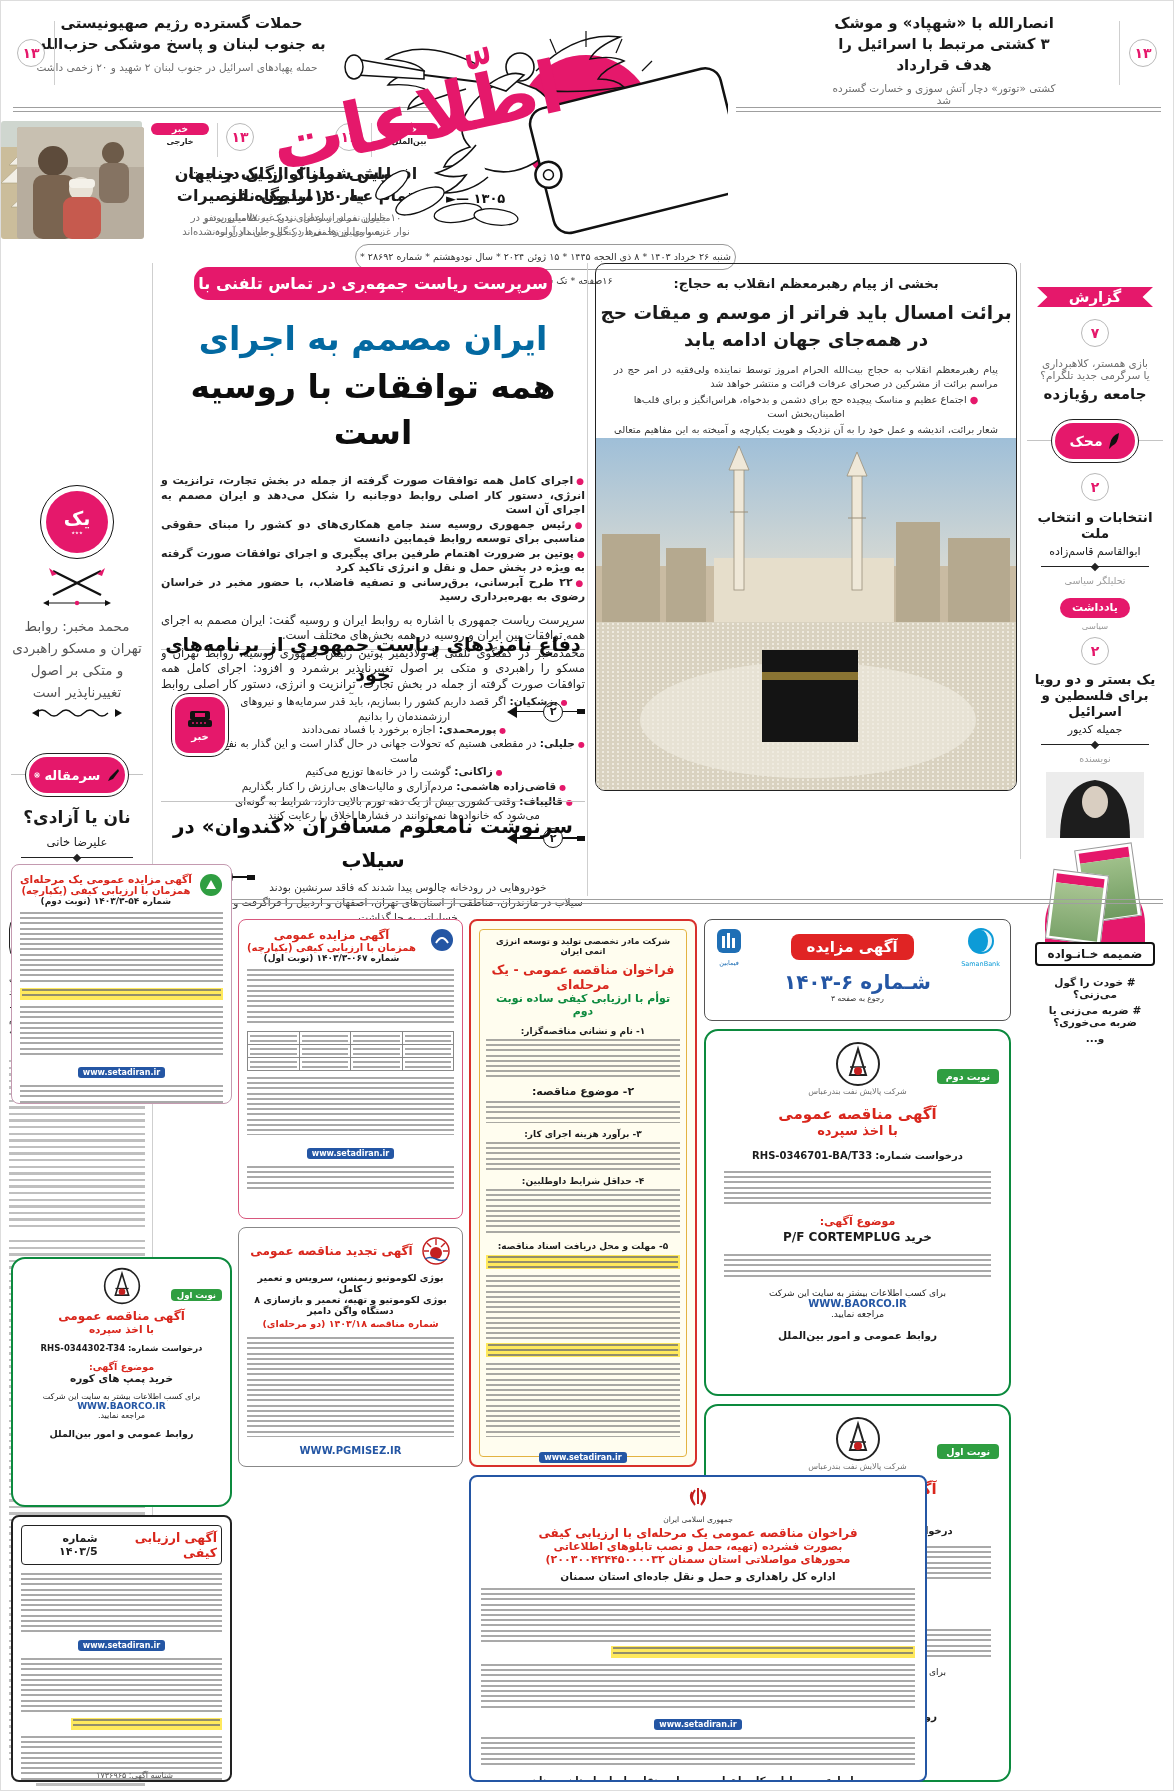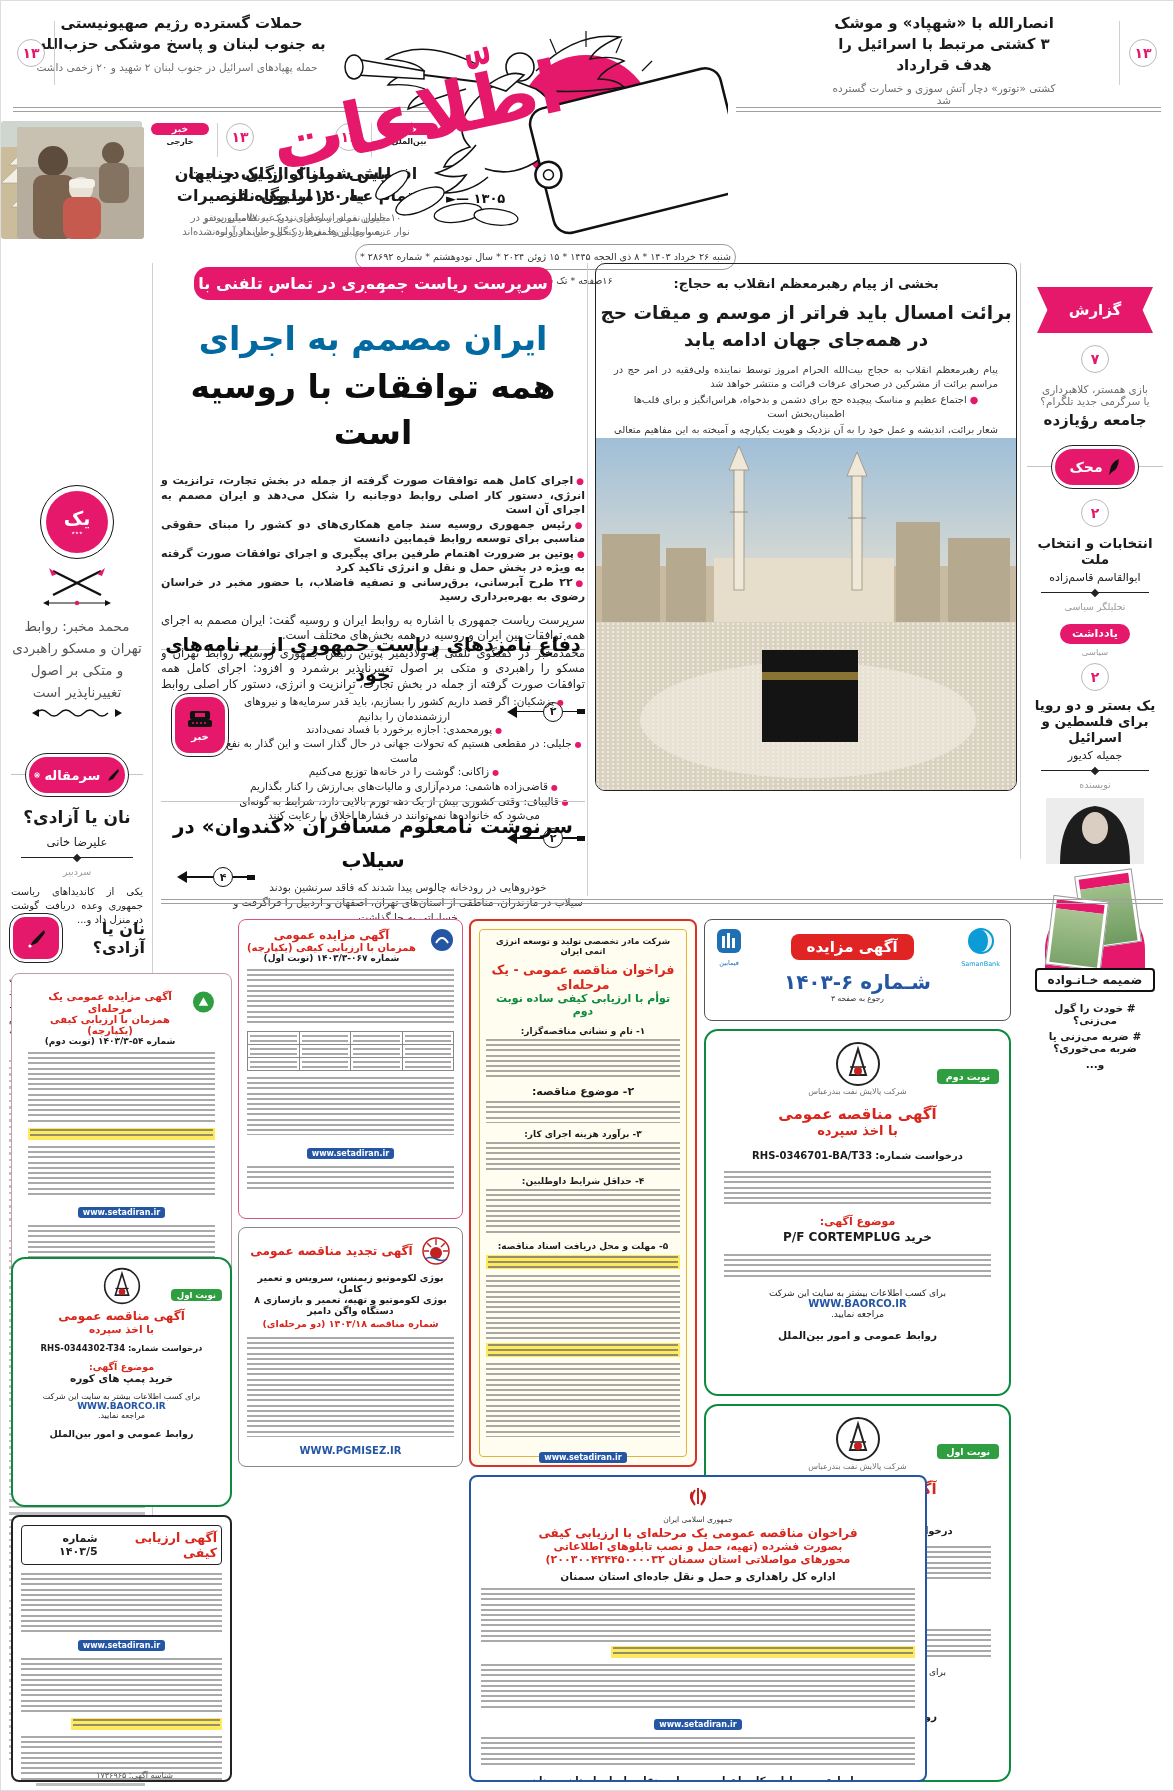--- a/index.html
+++ b/index.html
@@ -39,21 +39,21 @@
   .tl.s{background-image:repeating-linear-gradient(to bottom,#707070 0,#707070 2px,transparent 2px,transparent 5.2px);opacity:.6}
   .hlbar{background:#ffe95c;padding:1px 2px}
   .hlbar .tl{opacity:.75}
   .linkpill{background:#2456a4;color:#fff;border-radius:3px;font-size:8px;padding:1px 5px;display:inline-block;font-weight:bold}
   .tag-green{background:#2f9e41;color:#fff;font-size:9.5px;font-weight:bold;border-radius:4px;padding:2px 9px}
   
   .lbul{font-size:11px;line-height:14.5px;font-weight:bold;color:#222}
   .lbul .d{color:#e5186b;font-size:9px;margin-left:3px}
   .cbul{font-size:10.5px;line-height:12.8px;color:#222}
   .cbul .d{color:#e5186b;font-size:8px;margin-left:3px}
-  .cbul .nm{font-weight:normal}
+  .cbul .nm{font-weight:bold}
   
   .adbox{position:absolute;background:#fff;border-radius:8px;overflow:hidden}
   .adttl-red{color:#d9261c;font-weight:bold}
   .niocbox{border:2px solid #0c8a3e;border-radius:14px;padding:8px 10px;text-align:center}
   .micro{font-size:8px;line-height:10px}
   .gov-note{font-size:7.5px;color:#333}
   table.mini{width:100%;border-collapse:collapse}
   table.mini td{border:1px solid #888;height:13px;padding:1px 2px}
 </style>
 </head>
@@ -205,21 +205,21 @@
     </div>
   </div>
 
   <div class="abs c" style="right:437px;top:243px;width:381px;height:26px;border:1px solid #9a9a9a;border-radius:14px;font-size:9.5px;line-height:24px;color:#333;background:#fff">شنبه ۲۶ خرداد ۱۴۰۳ * ۸ ذی الحجه ۱۴۴۵ * ۱۵ ژوئن ۲۰۲۴ * سال نودوهشتم * شماره ۲۸۶۹۲ * ۱۶صفحه * تک شماره ۷۰۰۰ تومان</div>
 
   <div class="abs vr" style="right:152px;top:262px;height:596px"></div>
   <div class="abs vr" style="right:585px;top:262px;height:633px"></div>
   <div class="abs vr" style="right:1020px;top:262px;height:1519px"></div>
 
   <div class="abs" style="left:1026px;top:262px;width:136px">
-    <div class="ribbon" style="height:46px;margin:24px 10px 0">گزارش</div>
+    <div class="ribbon" style="height:20px;margin:24px 10px 0">گزارش</div>
     <div class="cnum" style="margin:12px auto 0">۷</div>
     <div class="c gray" style="font-size:10.5px;margin-top:10px">بازی همستر، کلاهبرداری</div>
     <div class="c gray" style="font-size:10.5px">یا سرگرمی جدید تلگرام؟</div>
     <div class="c b" style="font-size:15px;margin-top:4px">جامعه رؤیازده</div>
 
     <div style="position:relative;margin-top:16px;height:44px">
       <div class="hr1 abs" style="top:21px;width:100%"></div>
       <div class="capsule abs" style="right:24px;top:0;width:88px;height:44px">
         <div class="inner" style="font-size:14px">
           <svg width="14" height="18" viewBox="0 0 14 18">
@@ -672,21 +672,21 @@
       </svg>
       <div class="adttl-red b" style="font-size:12px">آگهی تجدید مناقصه عمومی</div>
     </div>
     <div class="c b" style="font-size:9.5px;margin-top:6px">بوژی لکوموتیو زیمنس، سرویس و تعمیر کامل</div>
     <div class="c b" style="font-size:9.5px">بوژی لکوموتیو و تهیه، تعمیر و بازسازی ۸ دستگاه واگن دامپر</div>
     <div class="c adttl-red b" style="font-size:9.5px;margin-top:2px">شماره مناقصه ۱۴۰۳/۱۸ (دو مرحله‌ای)</div>
     <div class="tl s" style="height:100px;margin-top:8px"></div>
     <div class="c b" style="font-size:10px;color:#2456a4;margin-top:8px"><span class="ltr">WWW.PGMISEZ.IR</span></div>
   </div>
 
-  <div class="adbox" style="right:941px;top:972px;width:221px;height:330px;border:1.5px solid #c49ab0;padding:16px">
+  <div class="adbox" style="right:941px;top:863px;width:221px;height:240px;border:1.5px solid #c49ab0;padding:8px">
     <div style="display:flex;justify-content:space-between;align-items:flex-start">
       <svg width="24" height="24" viewBox="0 0 24 24">
           <circle cx="12" cy="12" r="11" fill="#2f9e41"></circle>
           <path d="M7,16 l5,-9 l5,9 z" fill="#fff"></path>
         </svg>
       <div class="r">
         <div class="adttl-red" style="font-size:10.5px">آگهی مزایده عمومی یک مرحله‌ای</div>
         <div class="adttl-red" style="font-size:10px">همزمان با ارزیابی کیفی (یکپارچه)</div>
         <div class="b" style="font-size:9px">شماره ۵۴-۱۴۰۳/۳ (نوبت دوم)</div>
       </div>

